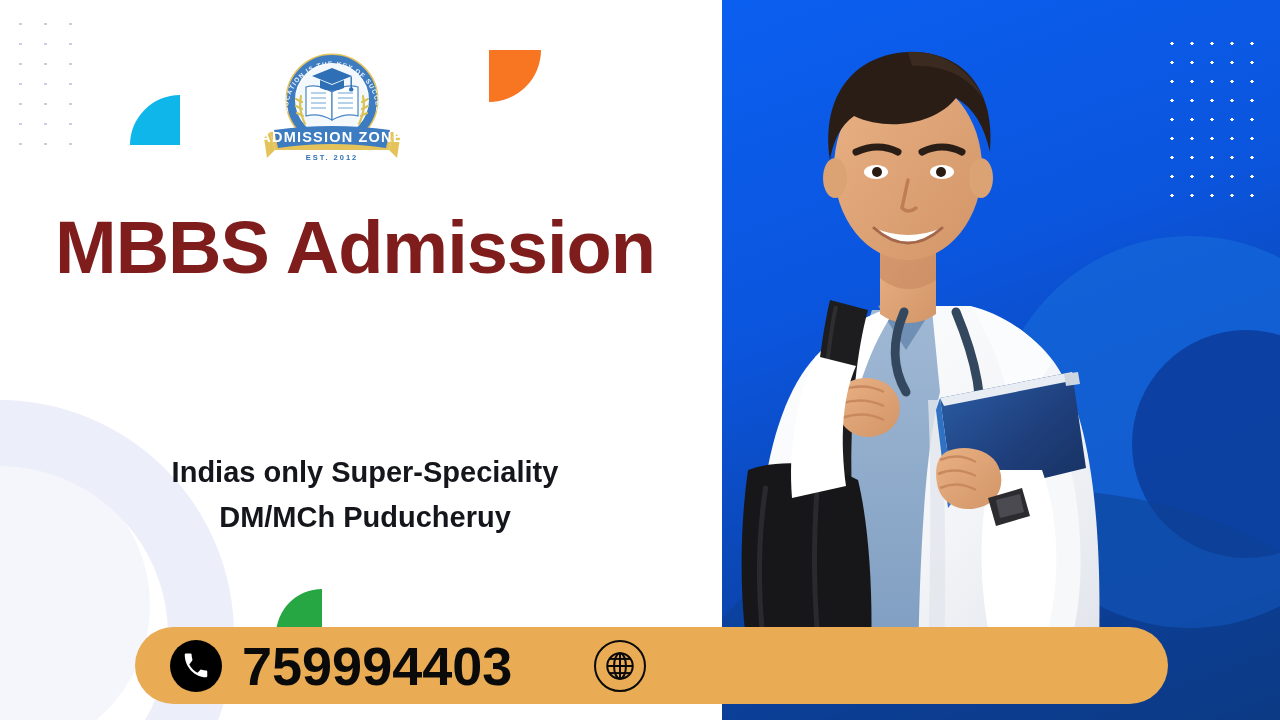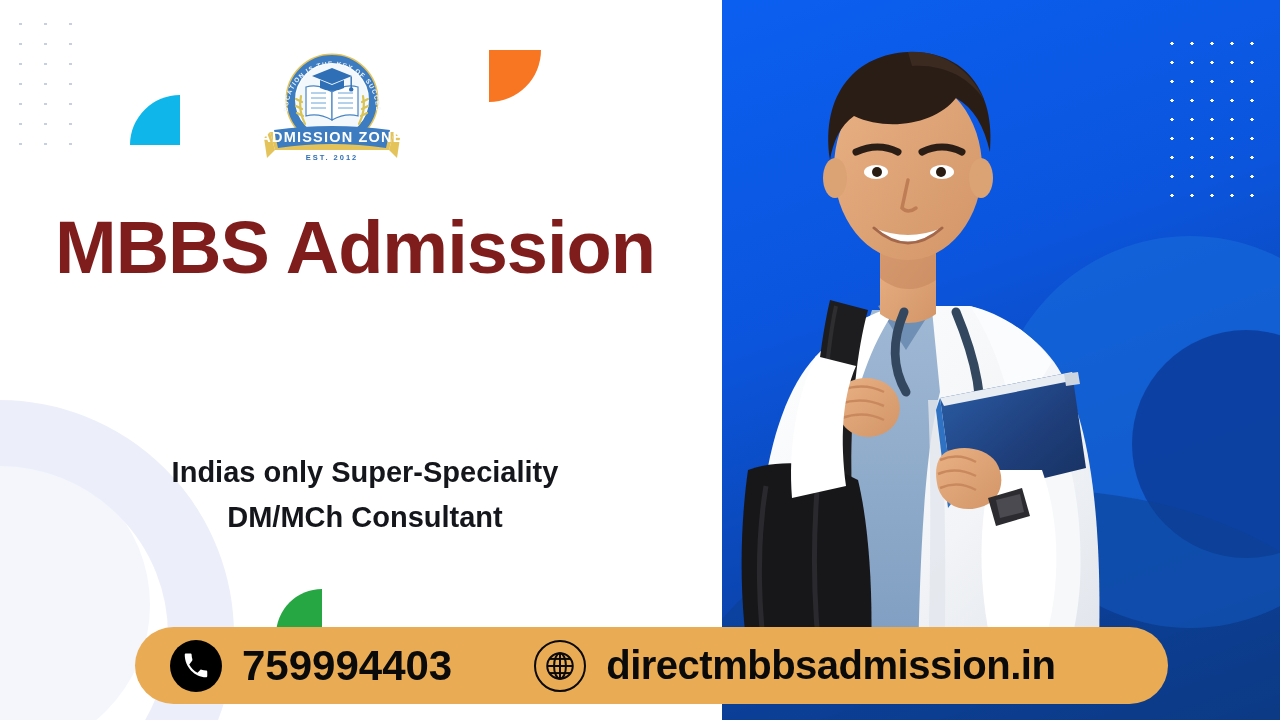--- a/index.html
+++ b/index.html
@@ -197,21 +197,21 @@
     width:52px; height:52px;
     border-radius:50%;
     display:flex; align-items:center; justify-content:center;
     flex:0 0 auto;
   }
   .circle-icon.filled { background:#000000; }
   .circle-icon.outline { background:transparent; border:2.5px solid #0a0a0a; }
 
   .contact-text {
     margin-left:20px;
-    font-size:42px;
+    font-size:54px;
     font-weight:bold;
     color:#0a0a0a;
     letter-spacing:0px;
     white-space:nowrap;
   }
   .contact-text.url { font-size:40px; letter-spacing:-0.5px; }
 </style>
 </head>
 <body>
 
@@ -276,21 +276,21 @@
         <text x="74" y="122" font-size="7.5" font-family="Liberation Sans, sans-serif" font-weight="bold" fill="#2f6fb5" text-anchor="middle" letter-spacing="2">EST. 2012</text>
       </svg>
     </div>
 
     <h1 class="headline">
       <span class="hl-line">MBBS Admission</span>
     </h1>
 
     <h2 class="subtitle">
       <span class="sub-line">Indias only Super-Speciality</span>
-      <span class="sub-line">DM/MCh Consultant</span>
+      <span class="sub-line">DM/MCh Puducheruy</span>
     </h2>
 
   </div>
 
   <div class="right-panel">
     <div class="blue-ring-outer"></div>
     <div class="blue-ring-inner"></div>
     <div class="blue-sweep"></div>
     <div class="dot-grid-right"></div>
   </div>
@@ -421,18 +421,17 @@
       <span class="circle-icon outline">
         <svg width="34" height="34" viewBox="0 0 24 24" fill="none" stroke="#0a0a0a" stroke-width="1.4">
           <circle cx="12" cy="12" r="9"></circle>
           <ellipse cx="12" cy="12" rx="4.2" ry="9"></ellipse>
           <path d="M3 12h18"></path>
           <path d="M4.6 7h14.8"></path>
           <path d="M4.6 17h14.8"></path>
           <path d="M12 3v18"></path>
         </svg>
       </span>
-      <span class="contact-text url">directmbbsadmission.in</span>
     </div>
 
   </div>
 
 </div>
 
 </body></html>

